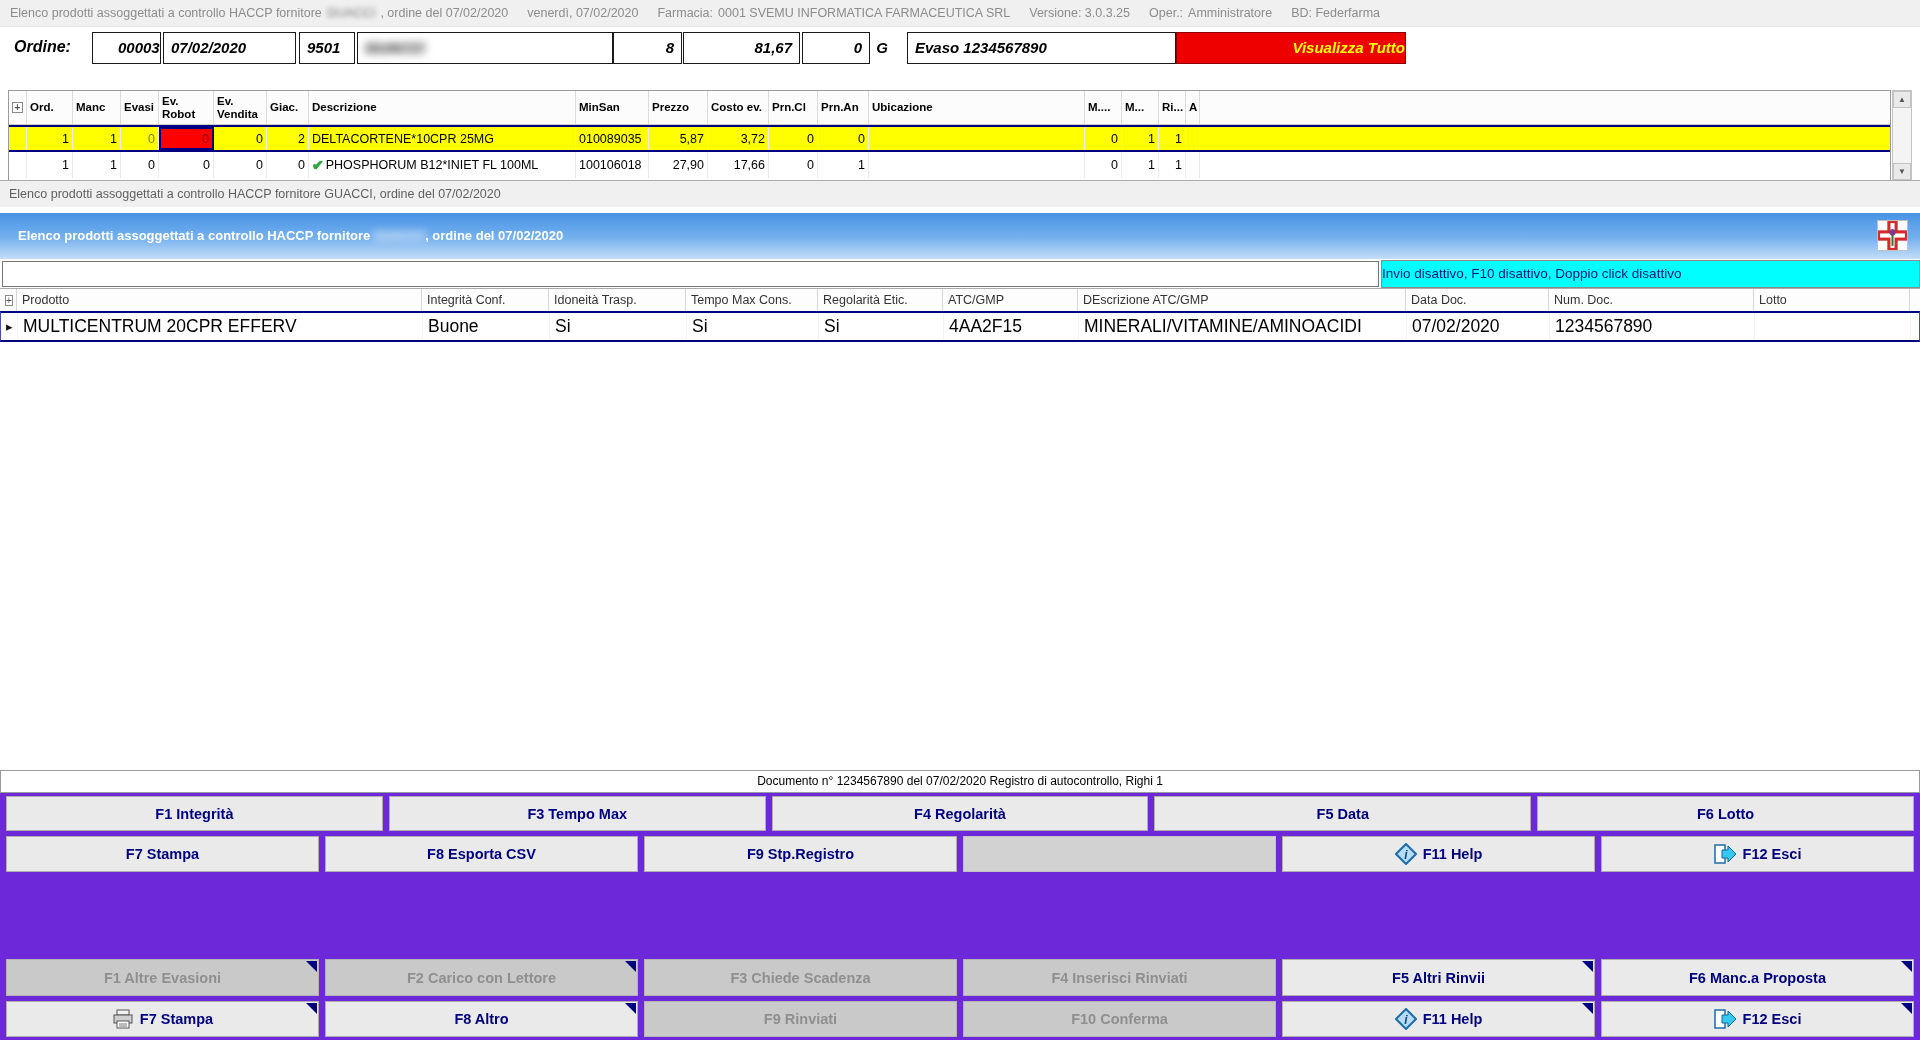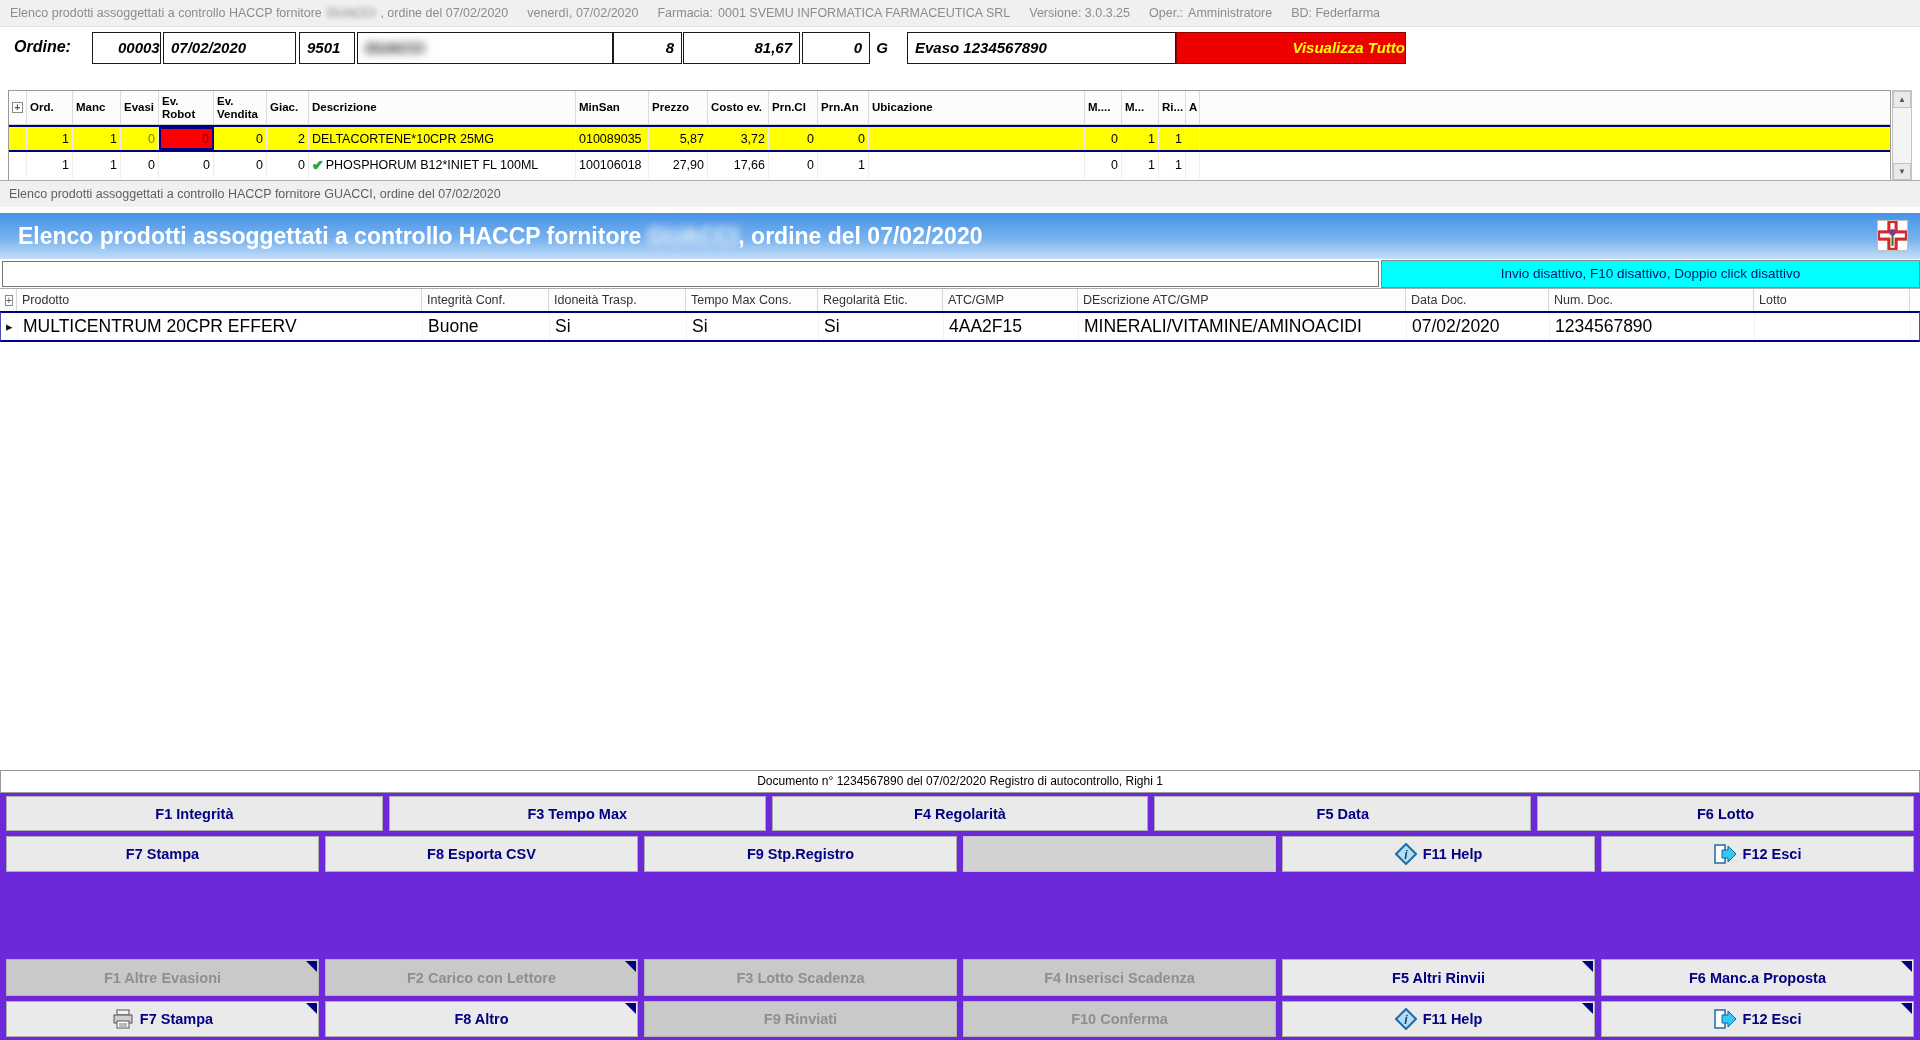--- a/index.html
+++ b/index.html
@@ -81,34 +81,34 @@
 
   
   .haccp-strip {
     position:absolute; top:180px; left:0; width:1920px; height:27px;
     background:#f0f0f0; border-top:1px solid #ababab; color:#5f5f5f; font-size:12.5px;
     line-height:26px; padding-left:9px;
   }
   .haccp-banner {
     position:absolute; top:213px; left:0; width:1920px; height:46px;
     background:linear-gradient(180deg,#4793e6 0%, #76b1ee 55%, #c3def9 100%);
-    color:#fff; font-size:23px; font-weight:bold; line-height:46px; padding-left:18px;
+    color:#fff; font-size:13px; font-weight:bold; line-height:46px; padding-left:18px;
   }
   .banner-cross { position:absolute; right:12px; top:7px; width:31px; height:31px; }
 
   .haccp-inputrow { position:absolute; top:260px; left:0; width:1920px; height:28px; }
   .haccp-input {
     position:absolute; left:2px; top:1px; width:1377px; height:26px;
     border:1px solid #767676; background:#fff; font-size:14px; padding:0 4px;
     font-family:"Liberation Sans", sans-serif;
   }
   .haccp-hint {
     position:absolute; left:1381px; top:0; width:539px; height:28px;
     background:#00ffff; border:1px solid #8a8a8a; color:#00127a;
-    font-size:13.5px; line-height:26px; text-align:center;
+    font-size:13.5px; line-height:26px; text-align:left;
   }
 
   .haccp-body { position:absolute; top:288px; left:0; width:1920px; height:482px; background:#fff; }
   .h-row { display:flex; }
   .h-head { height:23px; border-top:1px solid #ababab; background:#fdfdfd; }
   .h-head .hcell {
     font-size:12.5px; color:#333; border-right:1px solid #d6d6d6;
     display:flex; align-items:center; padding:0 5px;
   }
   .hcell { flex:0 0 auto; overflow:hidden; white-space:nowrap; }
@@ -340,22 +340,22 @@
         <rect x="1" y="1" width="10" height="18" fill="#ffffff" stroke="#1c6ca8" stroke-width="1.5"></rect>
         <polygon points="8,6 14,6 14,2 22,10 14,18 14,14 8,14" fill="#35c8f0" stroke="#1565a0"></polygon>
       </svg>
       <span>F12 Esci</span>
     </div>
   </div>
 
   <div class="fk-row fk-row3">
     <div class="fk-btn disabled corner">F1 Altre Evasioni</div>
     <div class="fk-btn disabled corner">F2 Carico con Lettore</div>
-    <div class="fk-btn disabled">F3 Lotto Scadenza</div>
-    <div class="fk-btn disabled">F4 Inserisci Scadenza</div>
+    <div class="fk-btn disabled">F3 Chiede Scadenza</div>
+    <div class="fk-btn disabled">F4 Inserisci Rinviati</div>
     <div class="fk-btn corner">F5 Altri Rinvii</div>
     <div class="fk-btn corner">F6 Manc.a Proposta</div>
   </div>
 
   <div class="fk-row fk-row4">
     <div class="fk-btn corner">
       <svg width="22" height="20" viewBox="0 0 22 20">
         <rect x="5" y="1" width="12" height="5" fill="#f2f2f2" stroke="#555"></rect>
         <rect x="2" y="6" width="18" height="8" fill="#cfcfcf" stroke="#555"></rect>
         <rect x="5" y="12" width="12" height="7" fill="#ffffff" stroke="#555"></rect>

